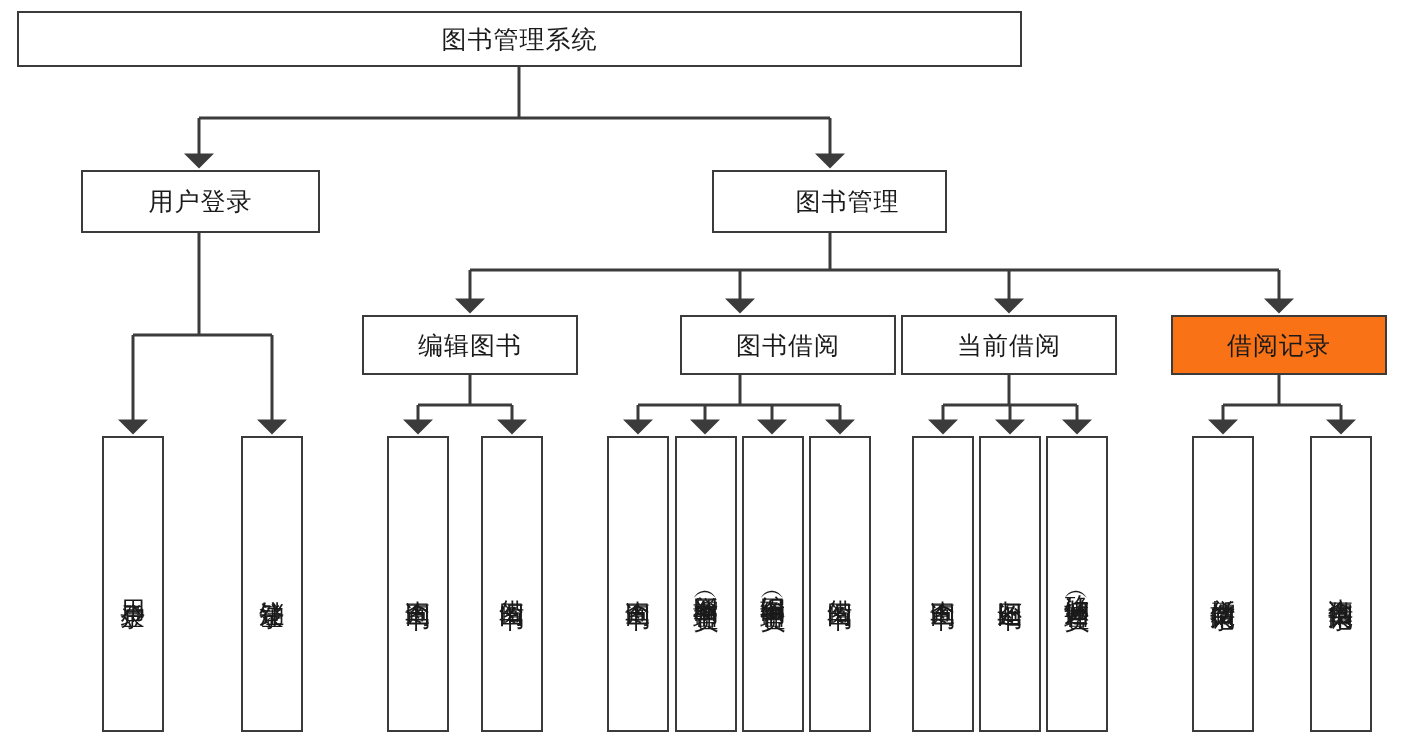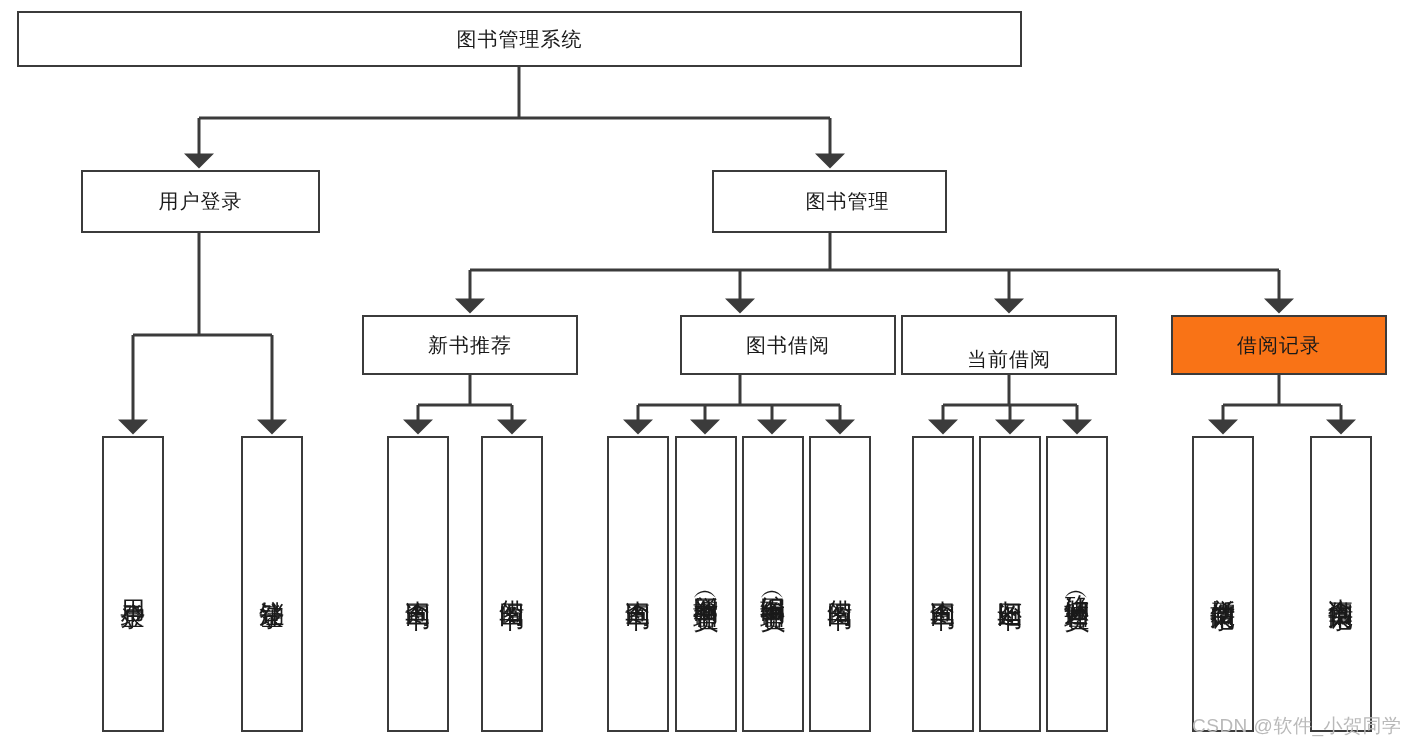--- a/index.html
+++ b/index.html
@@ -29,21 +29,21 @@
     position: absolute;
     box-sizing: border-box;
     background: #ffffff;
     border: 2.4px solid #3b3b3b;
     display: flex;
     align-items: center;
     justify-content: center;
     color: #1a1a1a;
   }
   .node.horiz {
-    font-size: 20px;
+    font-size: 25px;
     letter-spacing: 1px;
   }
   .node.vert {
     font-size: 25px;
     letter-spacing: 2px;
   }
   .node.vert .node-label {
     writing-mode: vertical-rl;
     text-orientation: upright;
     line-height: 1.05;
@@ -122,26 +122,26 @@
   </div>
 
   <div class="node horiz" style="left: 81px; top: 170px; width: 239px; height: 63px; border-color: rgb(59, 59, 59); background: rgb(255, 255, 255); color: rgb(26, 26, 26);">
     <span class="node-label">用户登录</span>
   </div>
   <div class="node horiz" style="left: 712px; top: 170px; width: 235px; height: 63px; border-color: rgb(59, 59, 59); background: rgb(255, 255, 255); color: rgb(26, 26, 26); padding-left: 36px;">
     <span class="node-label">图书管理</span>
   </div>
 
   <div class="node horiz" style="left: 362px; top: 315px; width: 216px; height: 60px; border-color: rgb(59, 59, 59); background: rgb(255, 255, 255); color: rgb(26, 26, 26);">
-    <span class="node-label">新书推荐</span>
+    <span class="node-label">编辑图书</span>
   </div>
   <div class="node horiz" style="left: 632px; top: 315px; width: 216px; height: 60px; border-color: rgb(59, 59, 59); background: rgb(255, 255, 255); color: rgb(26, 26, 26); margin-left: 48px;">
     <span class="node-label">图书借阅</span>
   </div>
-  <div class="node horiz" style="left: 901px; top: 315px; width: 216px; height: 60px; border-color: rgb(59, 59, 59); background: rgb(255, 255, 255); color: rgb(26, 26, 26); align-items: flex-end;">
+  <div class="node horiz" style="left: 901px; top: 315px; width: 216px; height: 60px; border-color: rgb(59, 59, 59); background: rgb(255, 255, 255); color: rgb(26, 26, 26);">
     <span class="node-label">当前借阅</span>
   </div>
   <div class="node horiz" style="left: 1171px; top: 315px; width: 216px; height: 60px; border-color: rgb(59, 59, 59); background: #f97316; color: rgb(26, 26, 26);">
     <span class="node-label">借阅记录</span>
   </div>
 
   <div class="node vert" style="left: 102px; top: 436px; width: 62px; height: 296px; border-color: rgb(59, 59, 59); background: rgb(255, 255, 255); color: rgb(26, 26, 26);">
     <span class="node-label">用户登录</span>
   </div>
   <div class="node vert" style="left: 241px; top: 436px; width: 62px; height: 296px; border-color: rgb(59, 59, 59); background: rgb(255, 255, 255); color: rgb(26, 26, 26);">
@@ -174,15 +174,14 @@
   <div class="node vert" style="left: 1046px; top: 436px; width: 62px; height: 296px; border-color: rgb(59, 59, 59); background: rgb(255, 255, 255); color: rgb(26, 26, 26);">
     <span class="node-label">确认归还（管理员）</span>
   </div>
   <div class="node vert" style="left: 1192px; top: 436px; width: 62px; height: 296px; border-color: rgb(59, 59, 59); background: rgb(255, 255, 255); color: rgb(26, 26, 26);">
     <span class="node-label">新增借阅记录</span>
   </div>
   <div class="node vert" style="left: 1310px; top: 436px; width: 62px; height: 296px; border-color: rgb(59, 59, 59); background: rgb(255, 255, 255); color: rgb(26, 26, 26);">
     <span class="node-label">查询借阅记录</span>
   </div>
 
-  <div id="watermark" style="color: rgb(185, 185, 185);">CSDN @软件_小贺同学</div>
 
 </div>
 
 </body></html>

